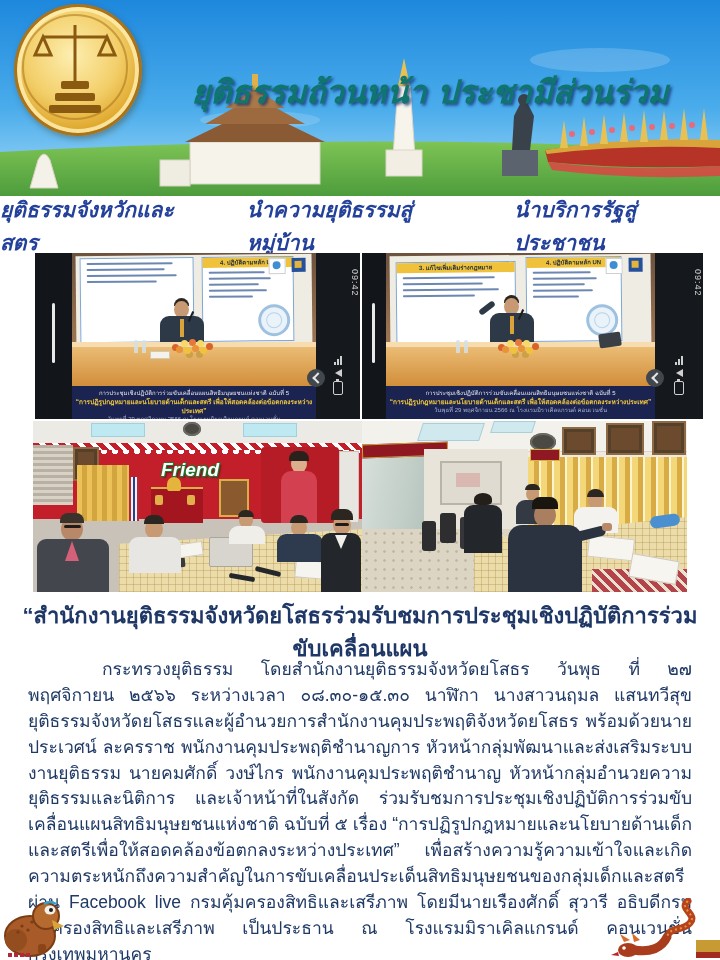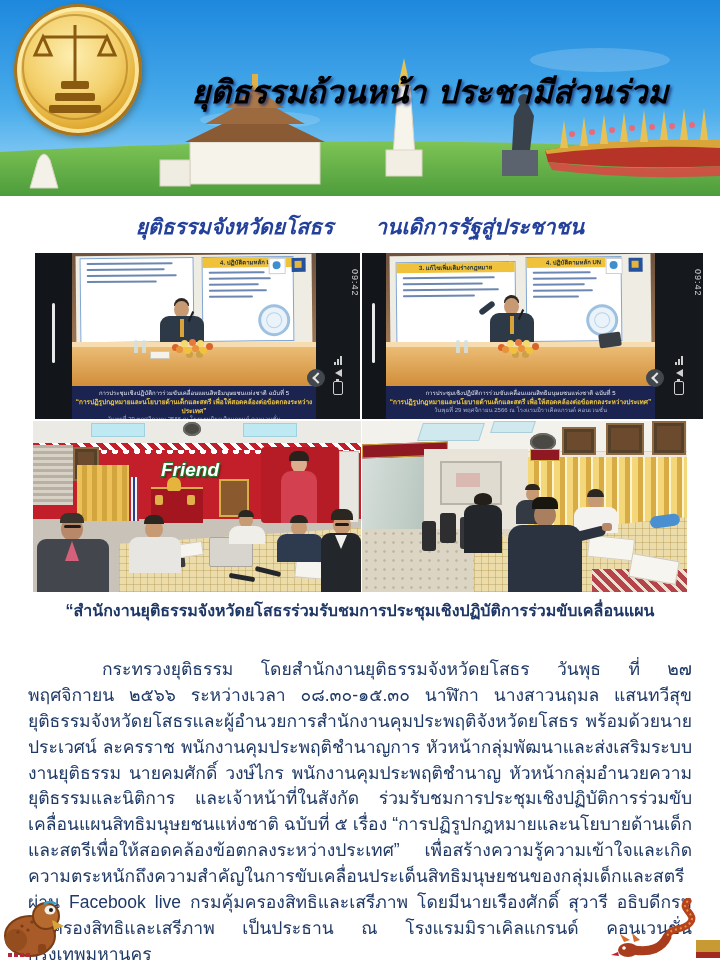--- a/index.html
+++ b/index.html
@@ -6,35 +6,35 @@
   .page{position:relative;width:720px;height:960px;background:#fff;overflow:hidden;
         font-family:"Liberation Sans","DejaVu Sans",sans-serif;}
   .a{position:absolute;}
 
   
   .banner{left:0;top:0;width:720px;height:196px;overflow:hidden;}
   .banner-title{left:140px;top:14px;width:572px;text-align:center;
     font:italic 700 40px "DejaVu Serif",serif;color:#f6ca2e;letter-spacing:1px;
     text-shadow:-1px -1px 0 #fff,1px -1px 0 #fff,-1px 1px 0 #fff,1px 1px 0 #fff,3px 3px 4px rgba(25,50,130,.65);}
   .banner-subtitle{left:150px;top:66px;width:560px;text-align:center;
-    font:italic 700 32px "DejaVu Serif",serif;color:#000000;
+    font:italic 700 32px "DejaVu Serif",serif;color:#0f766e;
     text-shadow:2px 2px 3px rgba(20,40,110,.75);}
   .emblem{left:14px;top:4px;width:122px;height:126px;border-radius:50%;
     background:radial-gradient(circle at 45% 38%,#fdeeb0 0%,#f3cf6a 45%,#e0a92f 72%,#bb7d16 100%);
     border:3px solid #a8731a;box-shadow:inset 0 0 0 4px rgba(255,240,180,.8),2px 3px 6px rgba(60,40,0,.35);}
 
   
   .tagline{left:0;top:202px;width:720px;height:48px;display:flex;justify-content:center;
     align-items:center;gap:42px;font:italic 700 21px "DejaVu Serif",serif;color:#23409a;}
 
   
   .tile{position:absolute;overflow:hidden;background:#111;}
   #t1{left:35px;top:253px;width:325px;height:166px;}
   #t2{left:362px;top:253px;width:341px;height:166px;}
-  #t3{left:33px;top:421px;width:328px;height:171px;background:#c8c2b8;}
+  #t3{left:33px;top:421px;width:328px;height:171px;background:#c8c2b8;padding-left:24px;}
   #t4{left:362px;top:421px;width:325px;height:171px;background:#efe9df;}
 
   
   .vbar-l{top:0;bottom:0;left:0;background:#121519;}
   #t1 .vbar-l{width:37px;} #t2 .vbar-l{width:24px;}
   .vbar-r{top:0;bottom:0;right:0;background:#15181c;}
   #t1 .vbar-r{width:44px;} #t2 .vbar-r{width:48px;}
   .vframe{top:0;bottom:0;}
   #t1 .vframe{left:37px;right:44px;} #t2 .vframe{left:24px;right:48px;}
   .scrollline{left:50%;top:50px;width:3px;height:60px;margin-left:-2px;background:#f4f4f4;border-radius:2px;opacity:.95;}
@@ -90,21 +90,21 @@
     background-size:11px 7px;background-repeat:repeat-x;}
   .floorB{background-color:#ddd5c3;background-image:radial-gradient(rgba(120,110,90,.28) 1px,transparent 1.6px);
     background-size:9px 9px;}
   .frame{background:#6b4a2e;box-shadow:inset 0 0 0 2px #8d6a44,inset 0 0 0 5px #55402a;}
   .fan{border-radius:50%;background:#4a4944;box-shadow:inset 0 0 0 2px #6a6962;}
   .friend{font:italic 900 19px "Liberation Sans",sans-serif;color:#fff;
     text-shadow:1px 1px 0 #1b7a2e,-1px 1px 0 #1b7a2e,1px -1px 0 #1b7a2e,2px 2px 2px rgba(0,0,0,.4);}
 
   
   .headline{left:10px;top:599px;width:700px;text-align:center;color:#1e3766;
-    font-weight:700;font-size:16px;line-height:1.5;}
+    font-weight:700;font-size:22px;line-height:1.5;}
   .article{left:28px;top:657px;width:664px;color:#203a66;font-size:17.5px;line-height:1.48;
     text-align:justify;text-indent:74px;margin:0;}
 </style>
 </head>
 <body>
 
 <div class="page">
 
   <div class="a banner">
     <svg class="a" width="720" height="196" viewBox="0 0 720 196" style="left:0;top:0">
@@ -178,22 +178,23 @@
           <rect x="38" y="86" width="40" height="8" rx="2"></rect>
           <rect x="32" y="98" width="52" height="8" rx="2"></rect>
         </g>
         <circle cx="58" cy="60" r="52" fill="none" stroke="#a8731a" stroke-width="2" opacity=".55"></circle>
       </svg>
     </div>
     <div class="a banner-subtitle">ยุติธรรมถ้วนหน้า ประชามีส่วนร่วม</div>
   </div>
 
   <div class="a tagline">
-    <span>ยุติธรรมจังหวัดยโสธร</span>
-    <span>านเดิการรัฐสู่ประชาชน</span>
+    <span>ยุติธรรมจังหวักและสตร</span>
+    <span>นำความยุติธรรมสู่หมู่บ้าน</span>
+    <span>นำบริการรัฐสู่ประชาชน</span>
   </div>
 
   <div class="tile" id="t1">
     <div class="a vbar-l">
       <div class="a scrollline"></div>
     </div>
     <div class="a vframe">
       <div class="a vwall" style="inset:0"></div>
       <div class="a vscreen">
         <div class="a slide" style="left:4px;top:2px;width:112px;bottom:8px;">

